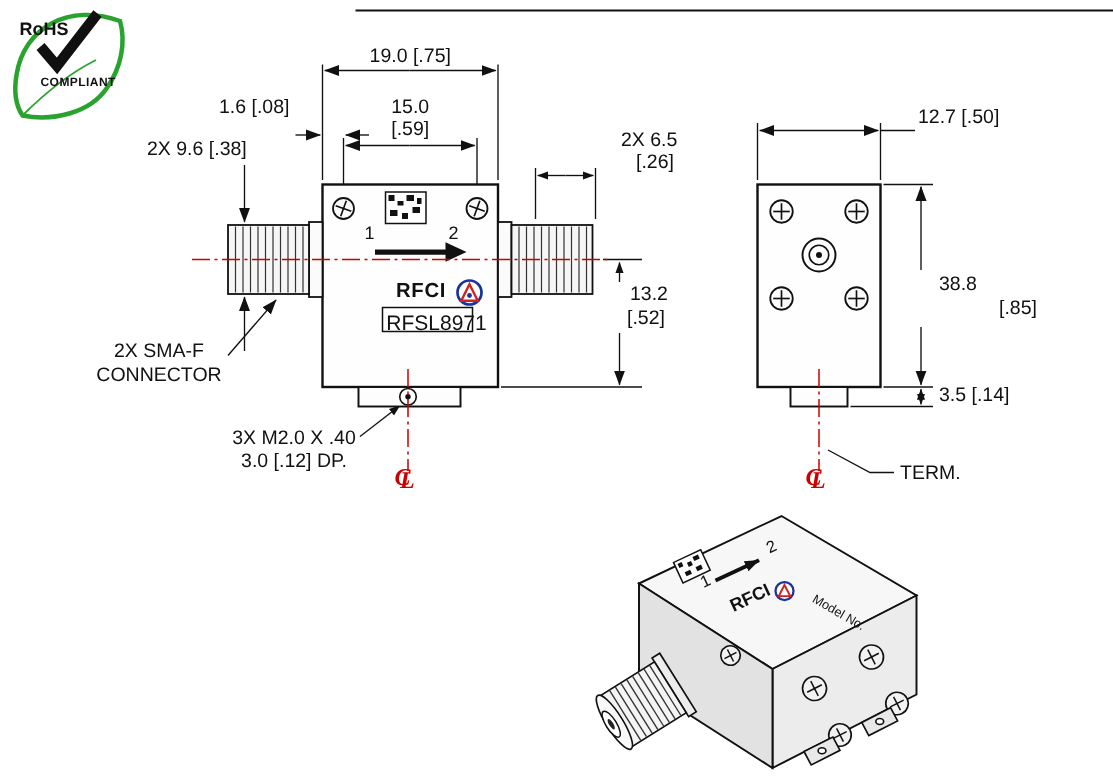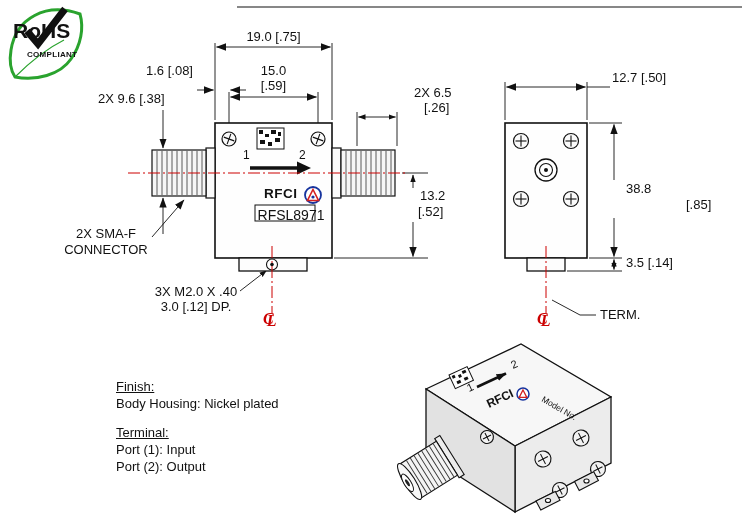--- a/index.html
+++ b/index.html
@@ -284,21 +284,21 @@
     <text transform="translate(513,369) rotate(-25)" font-size="11" fill="#111" font-family="Liberation Sans, sans-serif">2</text>
     <text transform="translate(489,408) rotate(-25)" font-size="12" font-weight="bold" fill="#111" font-family="Liberation Sans, sans-serif">RFCI</text>
     <g transform="translate(523,394)">
       <circle r="6" fill="#fff" stroke="#16339e" stroke-width="1.5"></circle>
       <path d="M0,-4 L3.8,3.4 L-3.8,3.4 Z" fill="none" stroke="#d42121" stroke-width="1.3"></path>
     </g>
     <text transform="translate(541,401) rotate(30)" font-size="8.5" fill="#111" font-family="Liberation Sans, sans-serif">Model No.</text>
   </g>
 </svg>
 
-<div class="txt bold" style="left:13px;top:24px;font-size:21px;">RoHS</div>
+<div class="txt bold" style="left:13px;top:12px;font-size:12px;">RoHS</div>
 <div class="txt bold" style="left:27px;top:48px;font-size:8px;letter-spacing:0.3px;">COMPLIANT</div>
 
 <div class="txt center" style="left:215px;top:30px;width:117px;">19.0 [.75]</div>
 <div class="txt center" style="left:229px;top:64px;width:89px;">15.0</div>
 <div class="txt center" style="left:229px;top:79px;width:89px;">[.59]</div>
 <div class="txt" style="left:146px;top:64px;">1.6 [.08]</div>
 <div class="txt" style="left:98px;top:92px;">2X 9.6 [.38]</div>
 <div class="txt" style="left:414px;top:86px;">2X 6.5</div>
 <div class="txt" style="left:424px;top:101px;">[.26]</div>
 <div class="txt" style="left:420px;top:189px;">13.2</div>
@@ -313,33 +313,25 @@
   <div>3.0 [.12] DP.</div>
 </div>
 
 <div class="txt" style="left:243px;top:148px;font-size:12px;">1</div>
 <div class="txt" style="left:299px;top:148px;font-size:12px;">2</div>
 <div class="txt bold" style="left:264px;top:187px;font-size:13.5px;letter-spacing:0.5px;">RFCI</div>
 <div class="txt center" style="left:255px;top:208px;width:72px;font-size:14px;">RFSL8971</div>
 
 <div class="txt" style="left:612px;top:71px;">12.7 [.50]</div>
 <div class="txt" style="left:626px;top:182px;">38.8</div>
-<div class="txt" style="left:644px;top:198px;padding-left:42px;">[.85]</div>
+<div class="txt" style="left:624px;top:198px;padding-left:42px;">[.85]</div>
 <div class="txt" style="left:626px;top:256px;">3.5 [.14]</div>
 <div class="txt" style="left:600px;top:308px;">TERM.</div>
 
 <div class="clsym" style="left:263px;top:311px;">
   <span>C</span><span class="cl-l">L</span>
 </div>
 <div class="clsym" style="left:537px;top:311px;">
   <span>C</span><span class="cl-l">L</span>
 </div>
 
-<div class="txt notes" style="left:116px;top:378px;line-height:17px;">
-  <div class="u">Finish:</div>
-  <div>Body Housing: Nickel plated</div>
-  <div style="height:12px;"></div>
-  <div class="u">Terminal:</div>
-  <div>Port (1): Input</div>
-  <div>Port (2): Output</div>
-</div>
 
 </div>
 
 </body></html>

